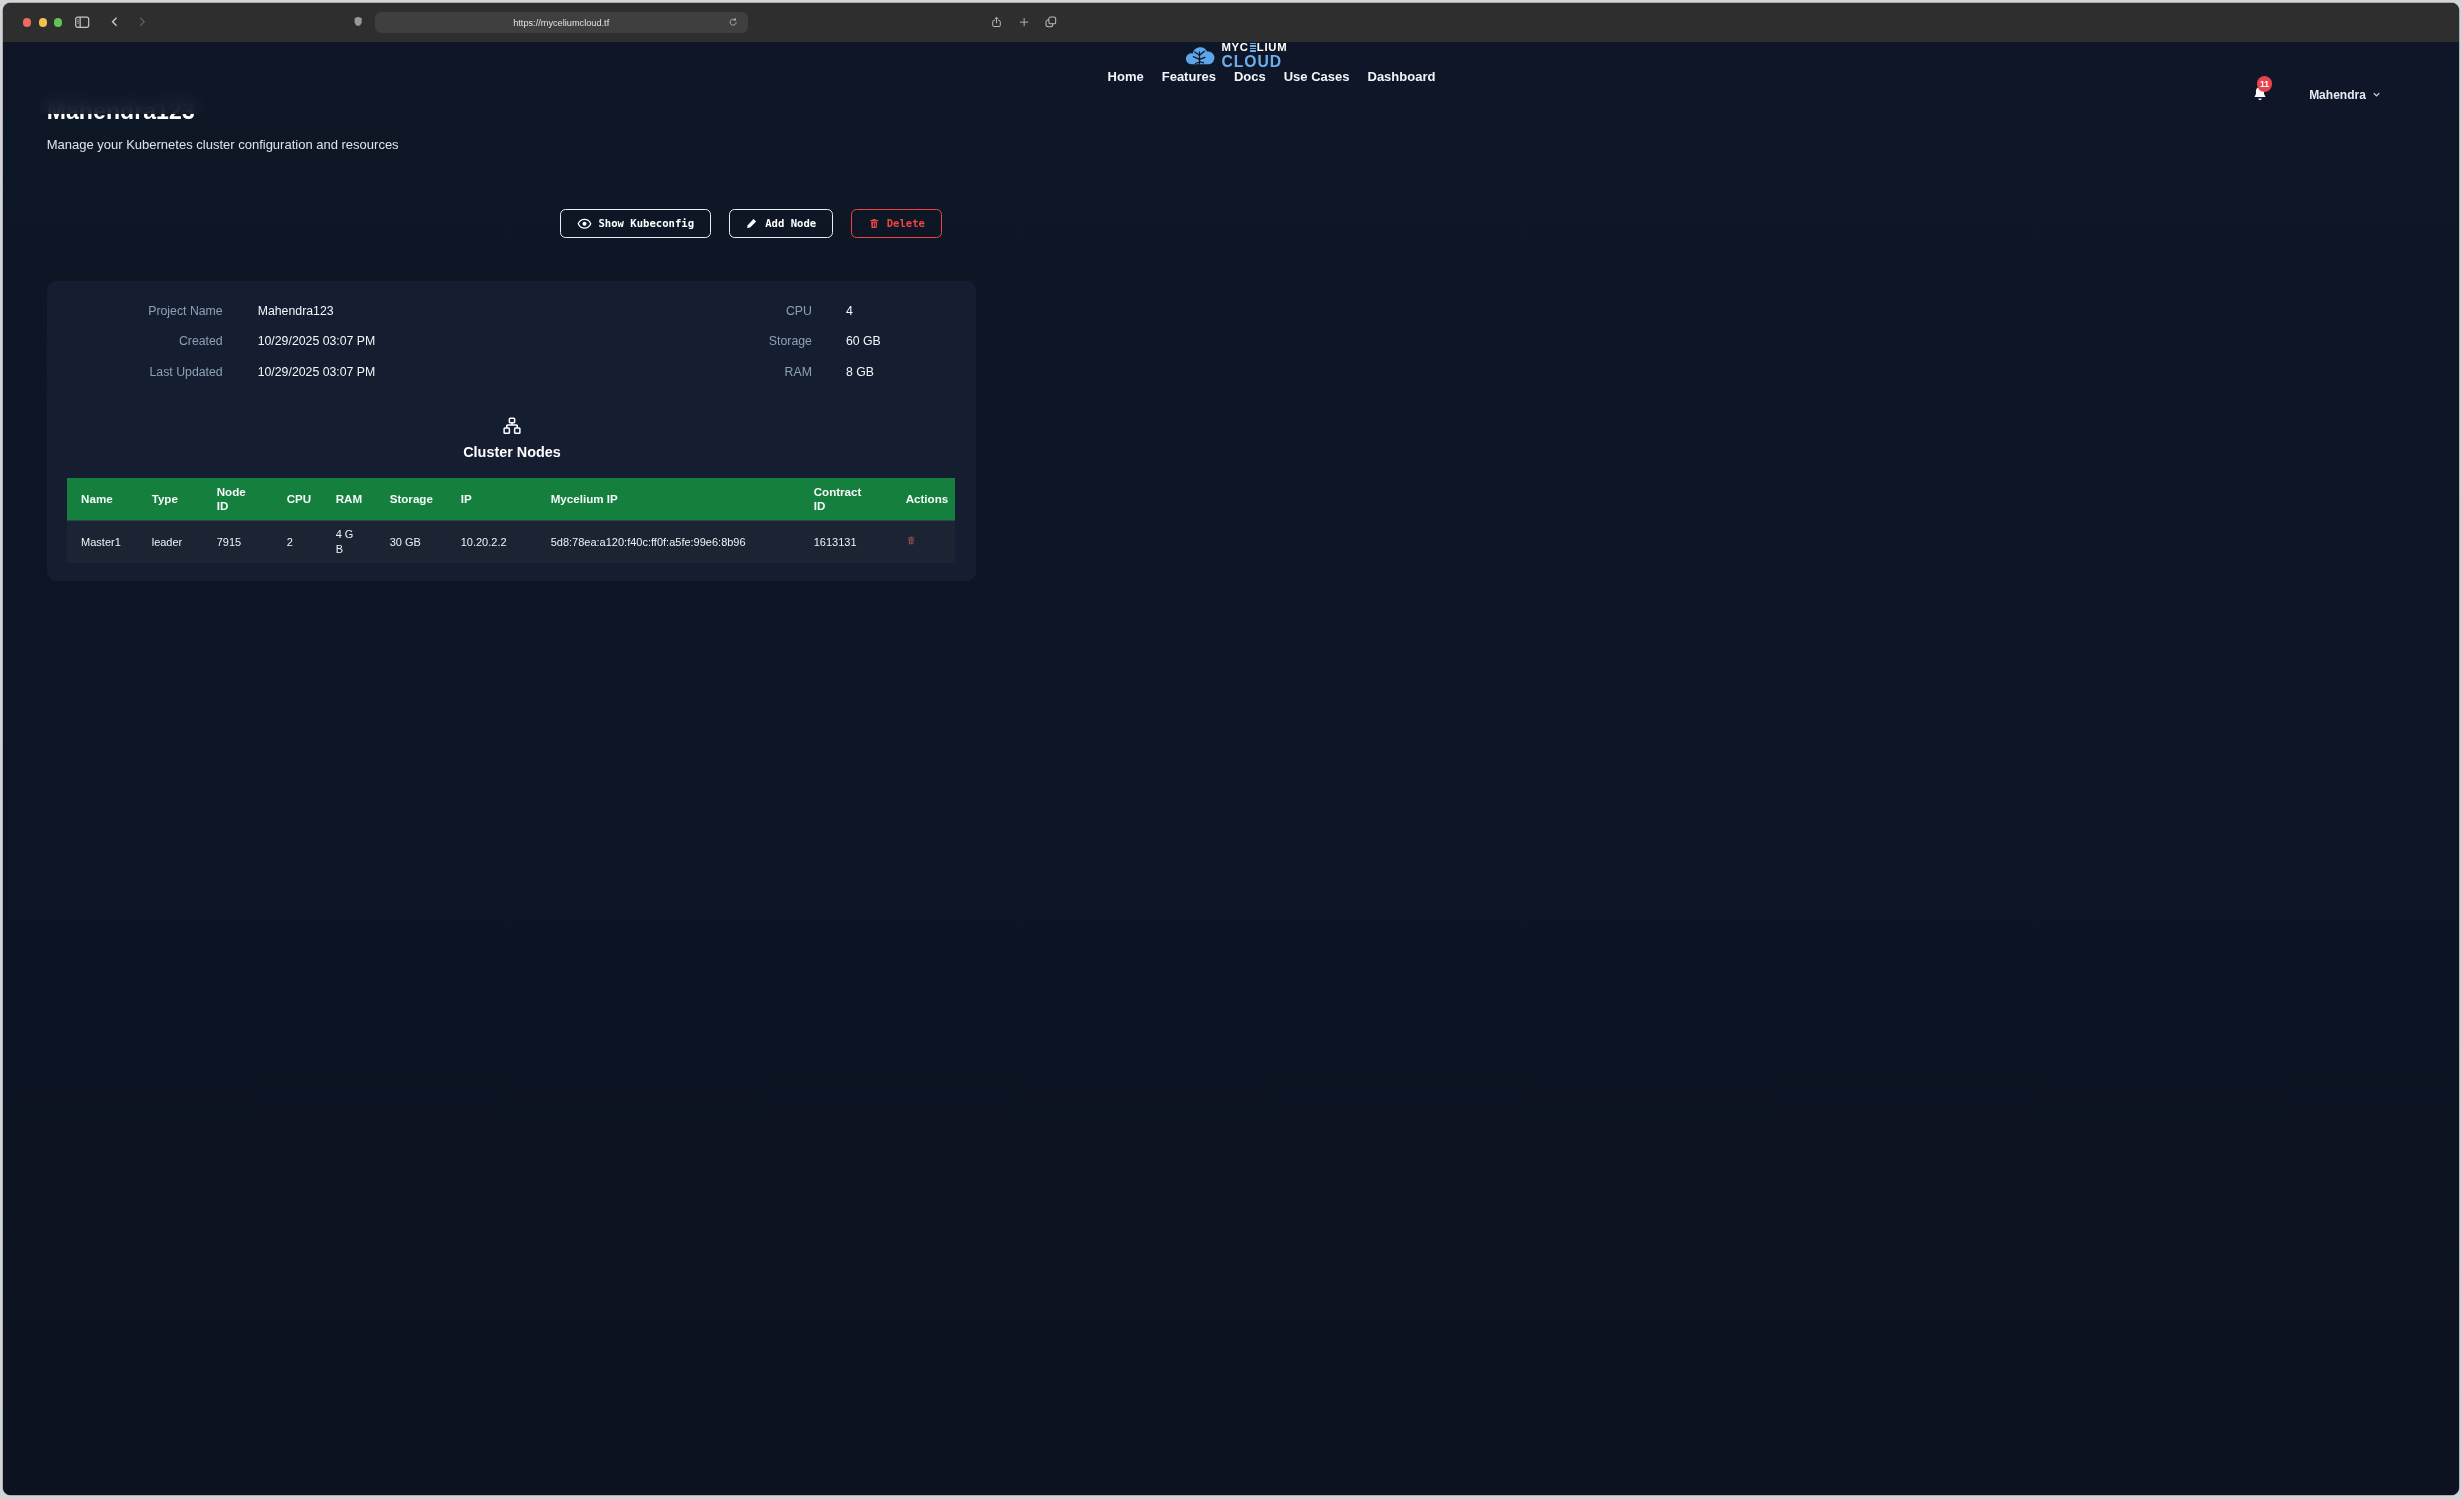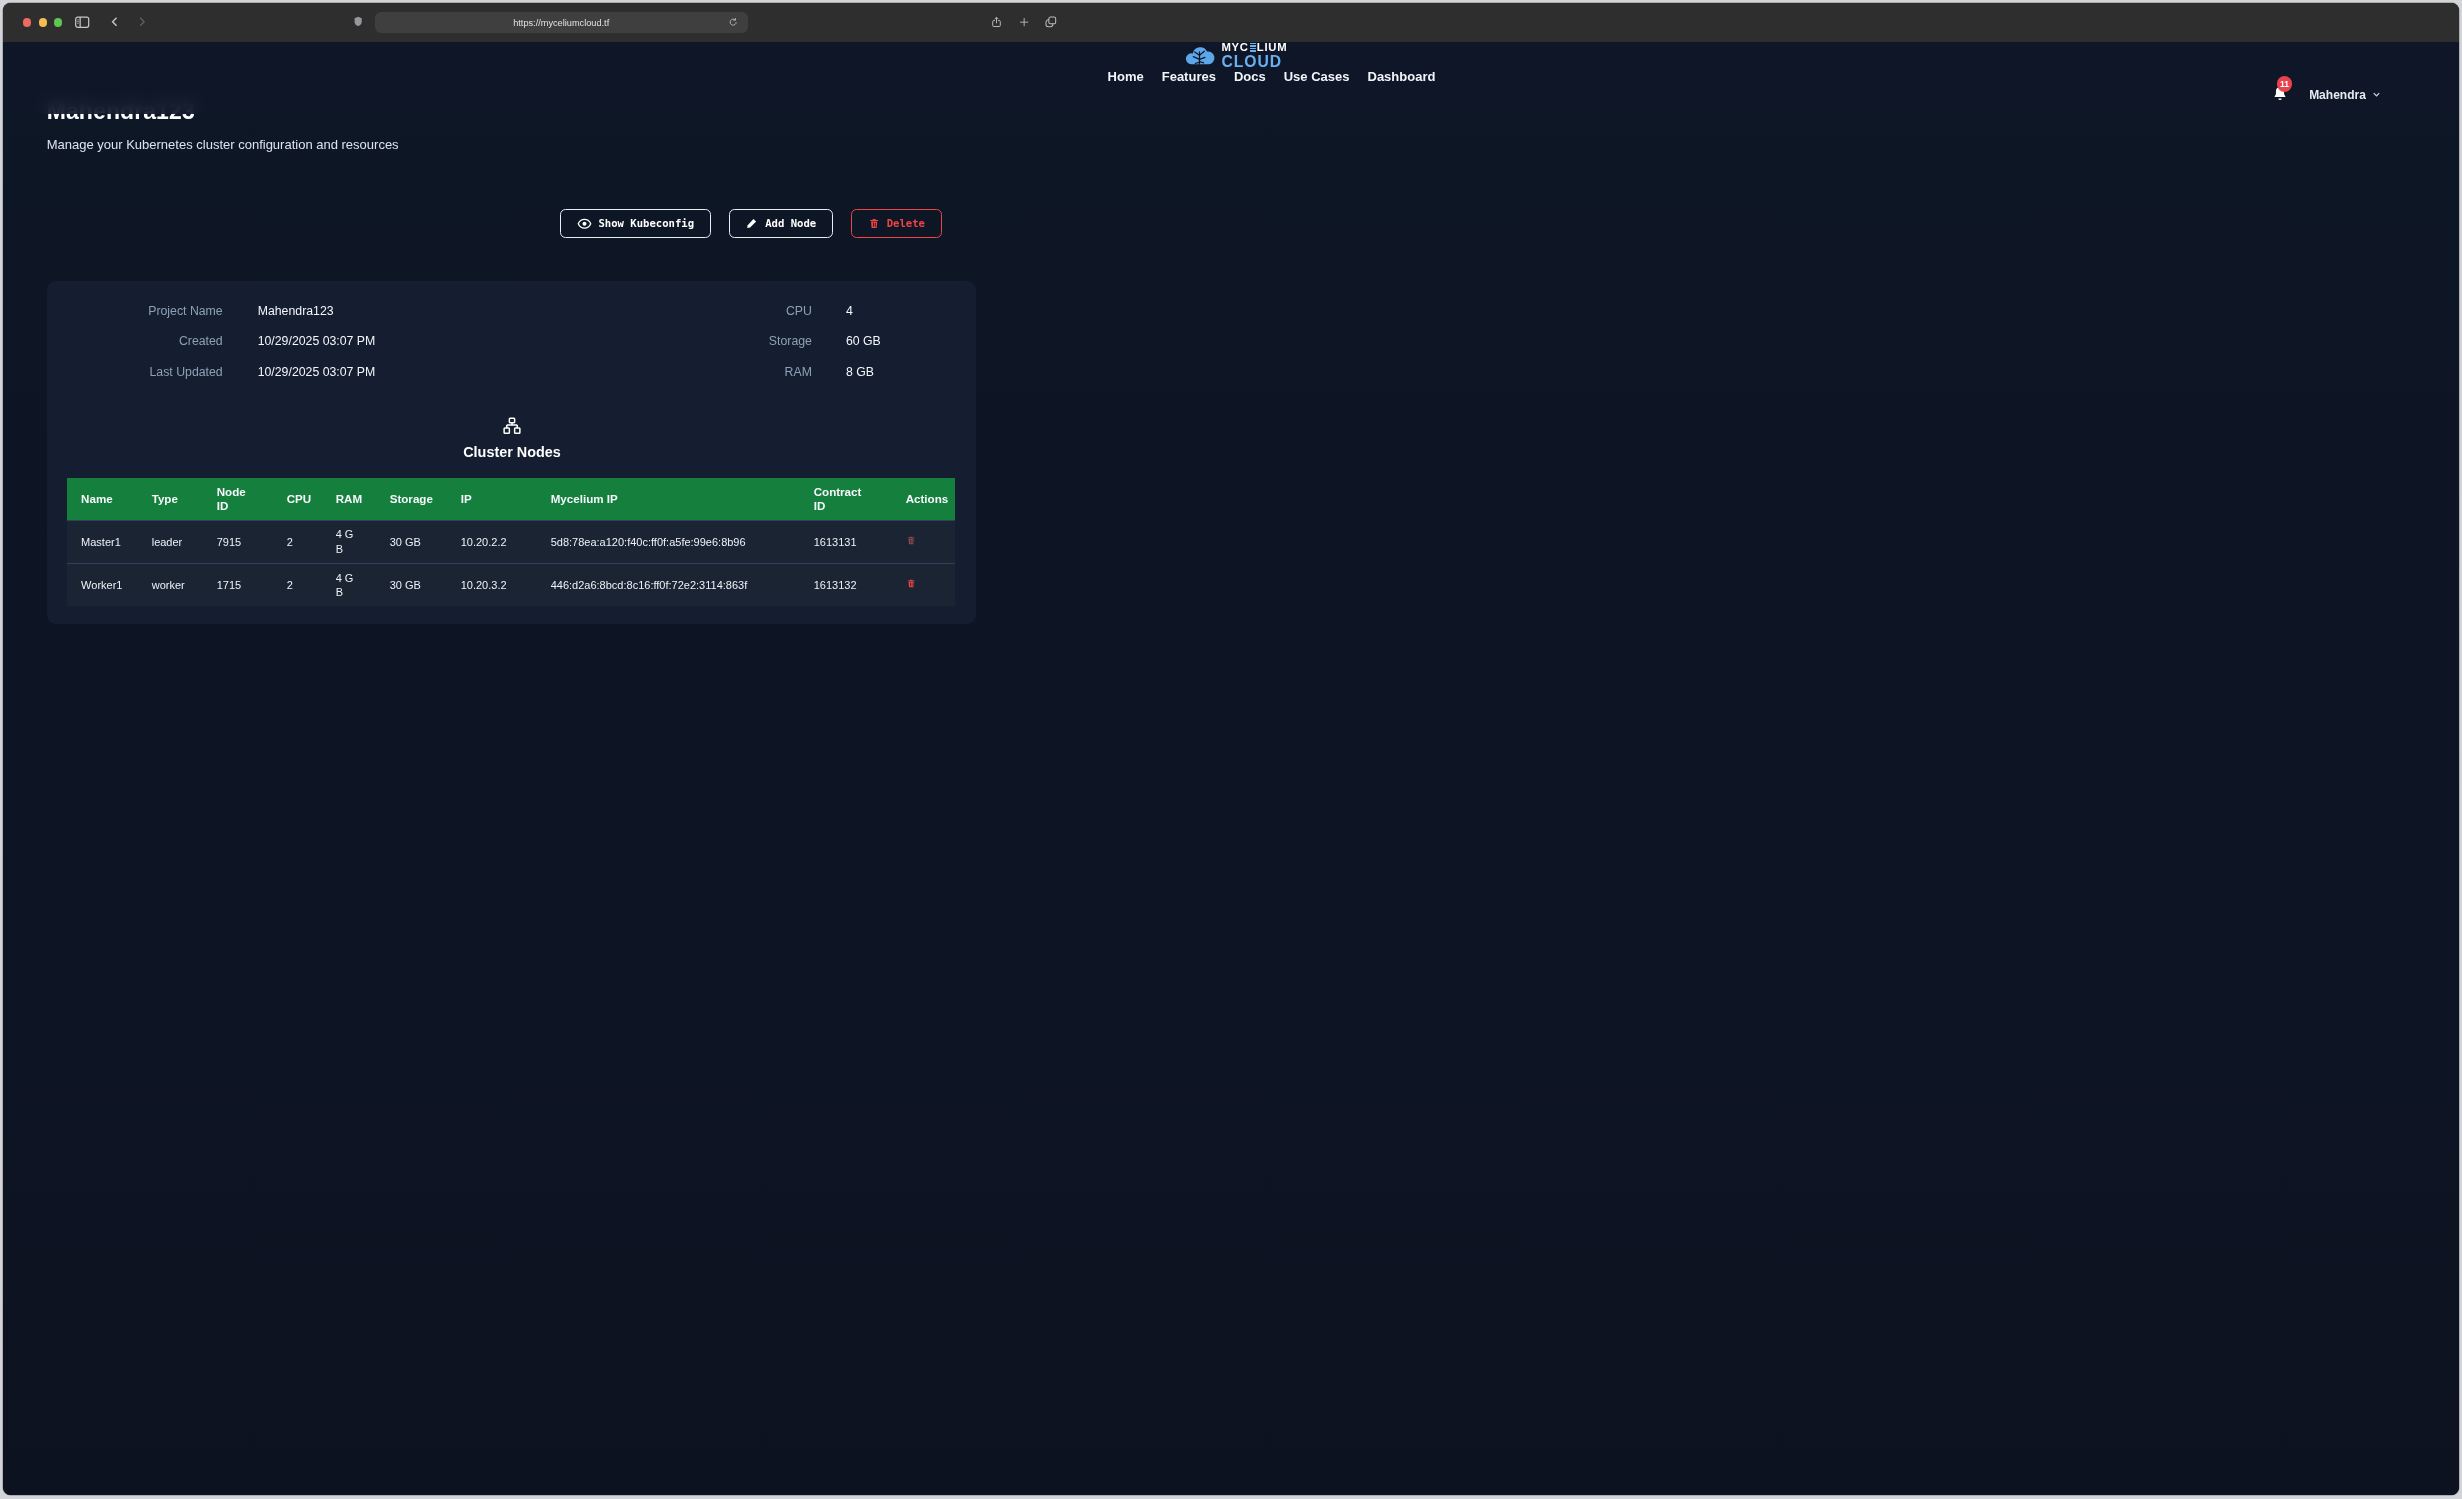--- a/index.html
+++ b/index.html
@@ -60,21 +60,21 @@
   .nav-links{display:flex;gap:18px;margin-left:81px;text-align:right;}
   .nav-link{color:#f2f6fa;font-size:13px;font-weight:bold;text-decoration:none;cursor:pointer;}
   .nav-right{margin-left:auto;display:flex;align-items:center;gap:20px;padding-right:77px;}
   .bell-wrap{position:relative;width:18px;height:20.5px;cursor:pointer;}
   .badge{
     position:absolute;top:-8.2px;left:5.5px;min-width:15.7px;height:15.7px;border-radius:8.2px;
     background:#e8434d;color:#fff;font-size:8.5px;font-weight:bold;
     display:flex;align-items:center;justify-content:center;padding:0 3.4px;box-sizing:border-box;
   }
   .user-menu{display:flex;align-items:center;gap:5.5px;cursor:pointer;}
-  .user-name{color:#e7ecf3;font-size:12px;font-weight:bold;}
+  .user-name{color:#e7ecf3;font-size:12px;font-weight:bold;margin-left:20px;}
 
   
   .main{position:relative;margin-left:44px;width:929px;}
   .page-title{
     margin:0;padding-top:56px;
     font-size:23px;font-weight:bold;color:#fff;letter-spacing:0.1px;
   }
   .page-subtitle{margin:12.3px 0 0 0;font-size:13px;color:#dde4ee;}
   .actions-row{display:flex;justify-content:flex-end;gap:18px;margin-top:57px;padding-right:34px;}
   .btn{
@@ -338,37 +338,19 @@
               <td class="pr-myc">5d8:78ea:a120:f40c:ff0f:a5fe:99e6:8b96</td>
               <td class="pr-contract">1613131</td>
               <td>
                 <button class="trash-btn">
                   <svg width="10.3" height="11" viewBox="0 0 24 24" fill="#8f4a52">
                     <path d="M9 3h6v2h5v2H4V5h5V3zm-3 5h12l-1 13H7L6 8zm4 2.5v8h1.6v-8H10zm3.4 0v8H15v-8h-1.6z"></path>
                   </svg>
                 </button>
               </td>
             </tr>
-            <tr>
-              <td class="pl">Worker1</td>
-              <td>worker</td>
-              <td class="pr-nodeid">1715</td>
-              <td>2</td>
-              <td class="pr-ram">4 GB</td>
-              <td>30 GB</td>
-              <td>10.20.3.2</td>
-              <td class="pr-myc">446:d2a6:8bcd:8c16:ff0f:72e2:3114:863f</td>
-              <td class="pr-contract">1613132</td>
-              <td>
-                <button class="trash-btn">
-                  <svg width="10.3" height="11" viewBox="0 0 24 24" fill="#ef4444">
-                    <path d="M9 3h6v2h5v2H4V5h5V3zm-3 5h12l-1 13H7L6 8zm4 2.5v8h1.6v-8H10zm3.4 0v8H15v-8h-1.6z"></path>
-                  </svg>
-                </button>
-              </td>
-            </tr>
           </tbody>
         </table>
       </div>
     </div>
   </div>
 </div>
 
 
 </body></html>

